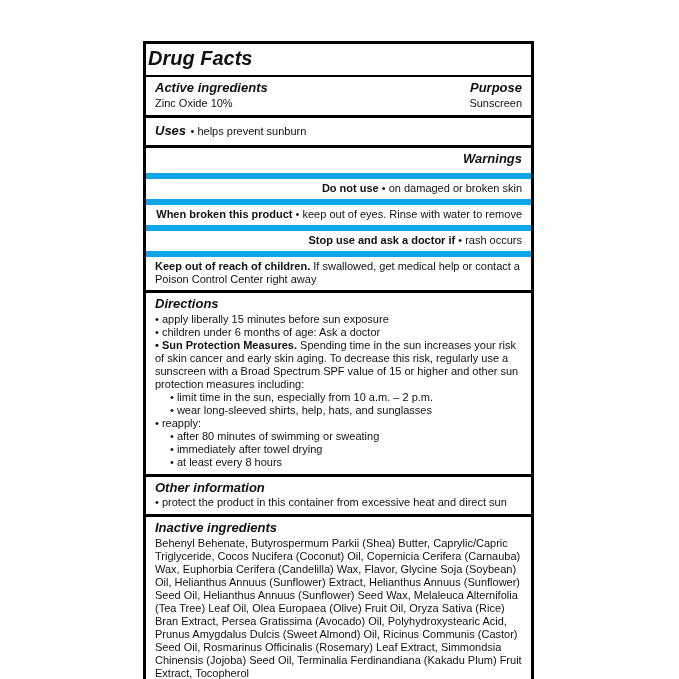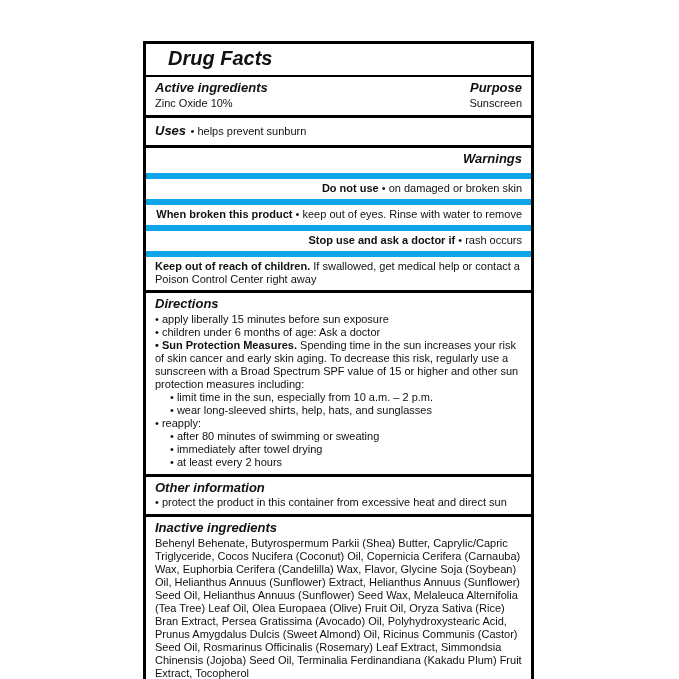--- a/index.html
+++ b/index.html
@@ -7,21 +7,21 @@
     width:679px; height:679px; background:#ffffff; position:relative;
     font-family:"Liberation Sans", sans-serif; color:#111111;
     -webkit-font-smoothing:antialiased;
   }
   .drug-facts {
     position:absolute; left:143px; top:41px; width:391px;
     box-sizing:border-box; border:3px solid #000; background:#fff;
   }
   .df-title {
     font-style:italic; font-weight:bold; font-size:20px; line-height:1.15;
-    padding:3px 22px 5px; border-bottom:2px solid #000;
+    padding:3px 2px 5px; border-bottom:2px solid #000;
   }
   .sec { padding:3px 9px 5px; }
   .thick { border-bottom:3px solid #000; }
   .thin  { border-bottom:6px solid #0ea5e9;text-align:right; }
   .hd {
     font-style:italic; font-weight:bold; font-size:13px; line-height:1.3;
   }
   .txt { font-size:11px; line-height:13px; }
   .b { font-weight:bold; }
   .cols { display:flex; justify-content:space-between;align-items:flex-end; }
@@ -78,21 +78,21 @@
   <div class="sec thick">
     <div class="hd">Directions</div>
     <div class="li">• apply liberally 15 minutes before sun exposure</div>
     <div class="li">• children under 6 months of age: Ask a doctor</div>
     <div class="li"><b>• Sun Protection Measures.</b><span> Spending time in the sun increases your risk of skin cancer and  early skin aging. To decrease this risk, regularly use a sunscreen with a Broad Spectrum SPF value of 15 or higher and other sun protection measures including:</span></div>
     <div class="li sub">• limit time in the sun, especially from 10 a.m. – 2 p.m.</div>
     <div class="li sub">• wear long-sleeved shirts, help, hats, and sunglasses</div>
     <div class="li">• reapply:</div>
     <div class="li sub">• after 80 minutes of swimming or sweating</div>
     <div class="li sub">• immediately after towel drying</div>
-    <div class="li sub">• at least every 2 hours</div>
+    <div class="li sub">• at least every 8 hours</div>
   </div>
 
   <div class="sec thick">
     <div class="hd">Other information</div>
     <div class="txt">• protect the product in this container from excessive heat and direct sun</div>
   </div>
 
   <div class="sec thick">
     <div class="hd">Inactive ingredients</div>
     <div class="txt">Behenyl Behenate, Butyrospermum Parkii (Shea) Butter, Caprylic/Capric Triglyceride, Cocos Nucifera (Coconut) Oil, Copernicia Cerifera (Carnauba) Wax, Euphorbia Cerifera (Candelilla) Wax, Flavor, Glycine Soja (Soybean) Oil, Helianthus Annuus (Sunflower) Extract, Helianthus Annuus (Sunflower) Seed Oil, Helianthus Annuus (Sunflower) Seed Wax, Melaleuca Alternifolia (Tea Tree) Leaf Oil, Olea Europaea (Olive) Fruit Oil, Oryza Sativa (Rice) Bran Extract, Persea Gratissima (Avocado) Oil, Polyhydroxystearic Acid, Prunus Amygdalus Dulcis (Sweet Almond) Oil, Ricinus Communis (Castor) Seed Oil, Rosmarinus Officinalis (Rosemary) Leaf Extract, Simmondsia Chinensis (Jojoba) Seed Oil, Terminalia Ferdinandiana (Kakadu Plum) Fruit Extract, Tocopherol</div>

